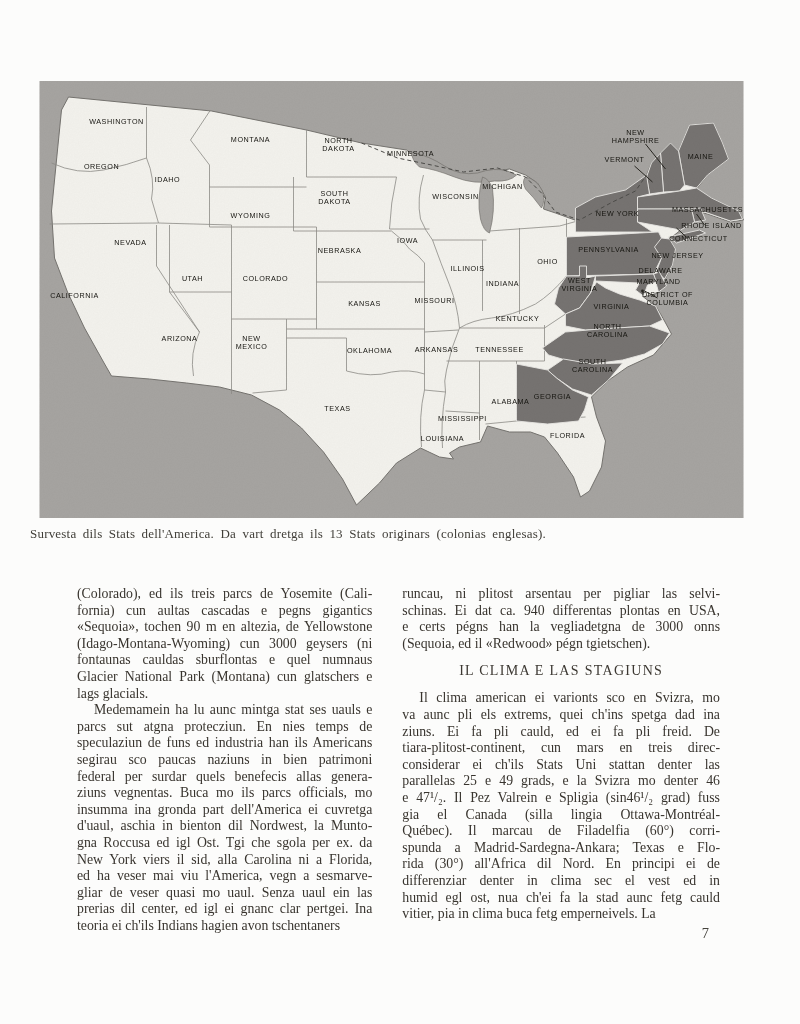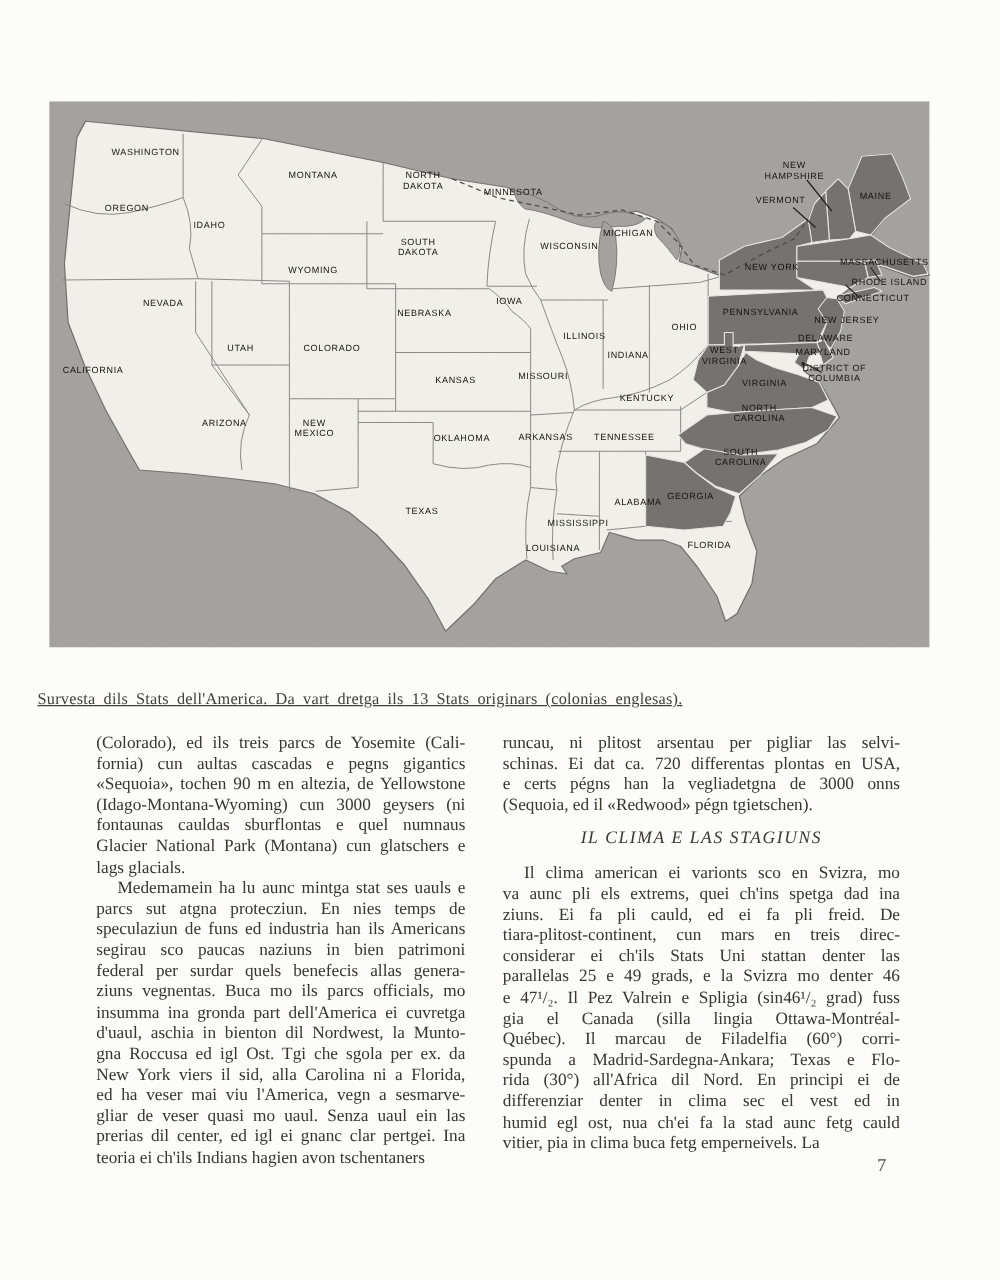--- a/index.html
+++ b/index.html
@@ -16,36 +16,36 @@
   .land{fill:var(--land);stroke:var(--coast);stroke-width:1;}
   .lake{fill:var(--ocean);stroke:var(--coast);stroke-width:.7;}
   .borders path{fill:none;stroke:var(--bline);stroke-width:.8;}
   .darkstate{fill:var(--dark);stroke:#e9e8e4;stroke-width:.9;stroke-linejoin:round;}
   .dashed{fill:none;stroke:#4c4b48;stroke-width:1;stroke-dasharray:4 3;}
   .map-label{font-family:"Liberation Sans",sans-serif;font-size:7.2px;letter-spacing:.55px;
              fill:var(--mlabel);text-anchor:middle;}
   .leader{stroke:#26251f;stroke-width:1;}
   .dc-dot{fill:#26251f;}
   .caption{
-    position:absolute;left:30px;top:551px;width:712px;
-    font-size:13px;letter-spacing:.2px;word-spacing:3px;color:#403e38;text-decoration:underline;
+    position:absolute;left:30px;top:526px;width:712px;
+    font-size:13px;letter-spacing:.2px;word-spacing:3px;color:#403e38;
   }
   .cols{position:absolute;left:77px;top:586px;width:643px;display:flex;}
   .col-left{width:303px;margin-right:30px;}
   .col-right{width:326px;}
   .tline{
     font-size:13.8px;line-height:16.6px;
     text-align:justify;text-align-last:justify;
     white-space:nowrap;overflow:visible;
   }
   .tline.last{text-align-last:left;}
   .tline.indent{text-indent:17px;}
   .para{margin:0;}
   .col-heading{
-    text-align:center;font-style:italic;font-size:14px;letter-spacing:1.3px;
+    text-align:center;font-size:14px;letter-spacing:1.3px;
     margin:11px 0 11px 0;color:#3c3832;
   }
   .page-number{
     position:absolute;left:679px;top:925px;width:30px;
     font-size:14.5px;text-align:right;color:#44423c;
   }
 </style>
 </head>
 <body style="--ocean: #a6a4a1; --land: #f3f2ed; --dark: #767371; --bline: #8d8b87; --coast: #75736f; --mlabel: #15140f;">
 
@@ -253,21 +253,21 @@
         <div class="tline">New York viers il sid, alla Carolina ni a Florida,</div>
         <div class="tline">ed ha veser mai viu l'America, vegn a sesmarve-</div>
         <div class="tline">gliar de veser quasi mo uaul. Senza uaul ein las</div>
         <div class="tline">prerias dil center, ed igl ei gnanc clar pertgei. Ina</div>
         <div class="tline last">teoria ei ch'ils Indians hagien avon tschentaners</div>
       </div>
     </div>
   <div class="col-right">
       <div class="para">
         <div class="tline">runcau, ni plitost arsentau per pigliar las selvi-</div>
-        <div class="tline">schinas. Ei dat ca. 720 differentas plontas en USA,</div>
+        <div class="tline">schinas. Ei dat ca. 940 differentas plontas en USA,</div>
         <div class="tline">e certs pégns han la vegliadetgna de 3000 onns</div>
         <div class="tline last">(Sequoia, ed il «Redwood» pégn tgietschen).</div>
       </div>
       <div class="col-heading">IL CLIMA E LAS STAGIUNS</div>
       <div class="para">
         <div class="tline indent">Il clima american ei varionts sco en Svizra, mo</div>
         <div class="tline">va aunc pli els extrems, quei ch'ins spetga dad ina</div>
         <div class="tline">ziuns. Ei fa pli cauld, ed ei fa pli freid. De</div>
         <div class="tline">tiara-plitost-continent, cun mars en treis direc-</div>
         <div class="tline">considerar ei ch'ils Stats Uni stattan denter las</div>

